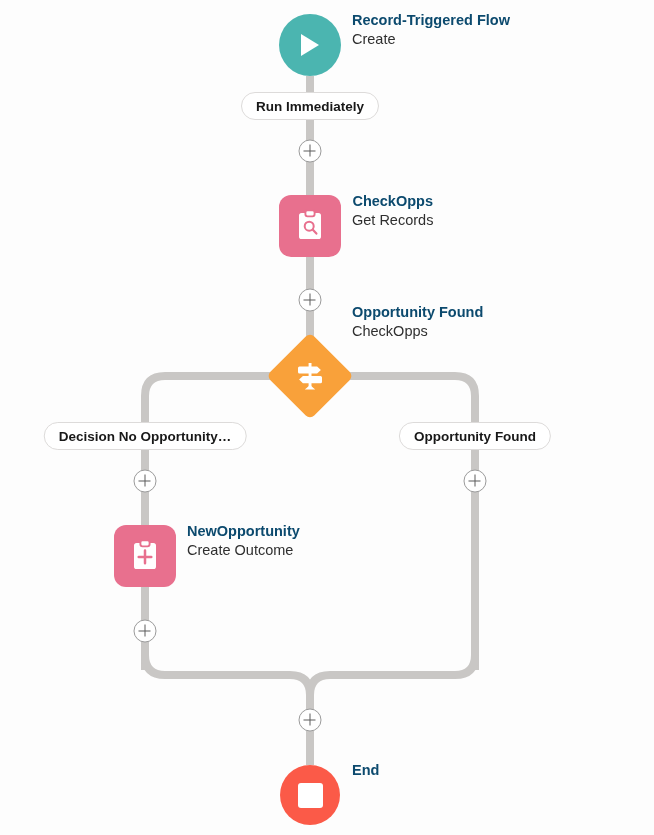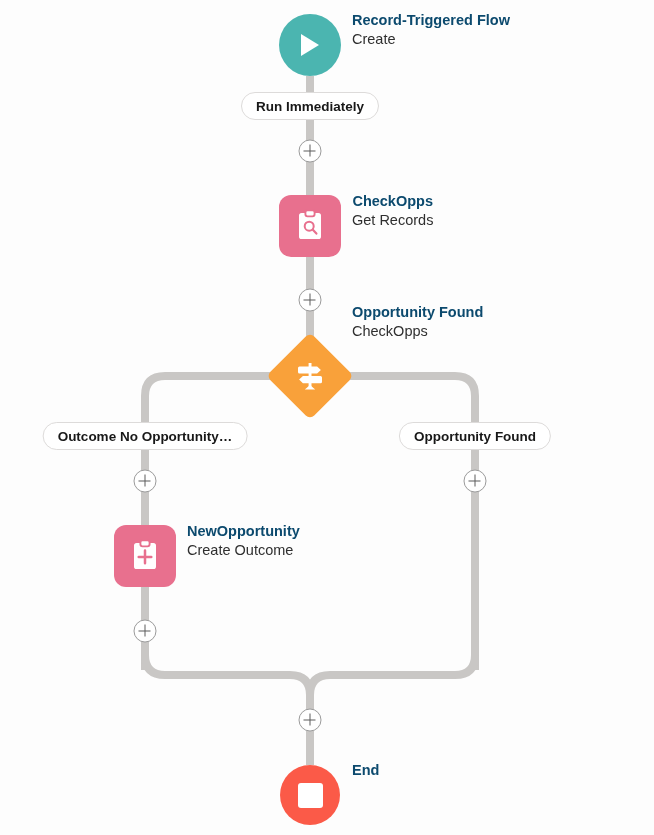--- a/index.html
+++ b/index.html
@@ -227,21 +227,21 @@
         <path d="M17 26 l5.2 4.4 h-10.4 Z" fill="#ffffff"></path>
       </svg>
     </span>
   </div>
   <div class="node-label" style="left:352px; top:303px;">
     <span class="title">Opportunity Found</span>
     <span class="subtitle">CheckOpps</span>
   </div>
 
   <div class="pill" style="left:145px; top:436px;">
-    <span>Outcome No Opportunity…</span>
+    <span>Decision No Opportunity…</span>
   </div>
   <div class="pill" style="left:475px; top:436px;">
     <span>Opportunity Found</span>
   </div>
 
   <div class="plus-btn" style="left:145px; top:481px;"></div>
   <div class="plus-btn" style="left:475px; top:481px;"></div>
 
   <div class="node element-node" style="left:145px; top:556px;">
     <svg width="34" height="34" viewBox="0 0 34 34">

